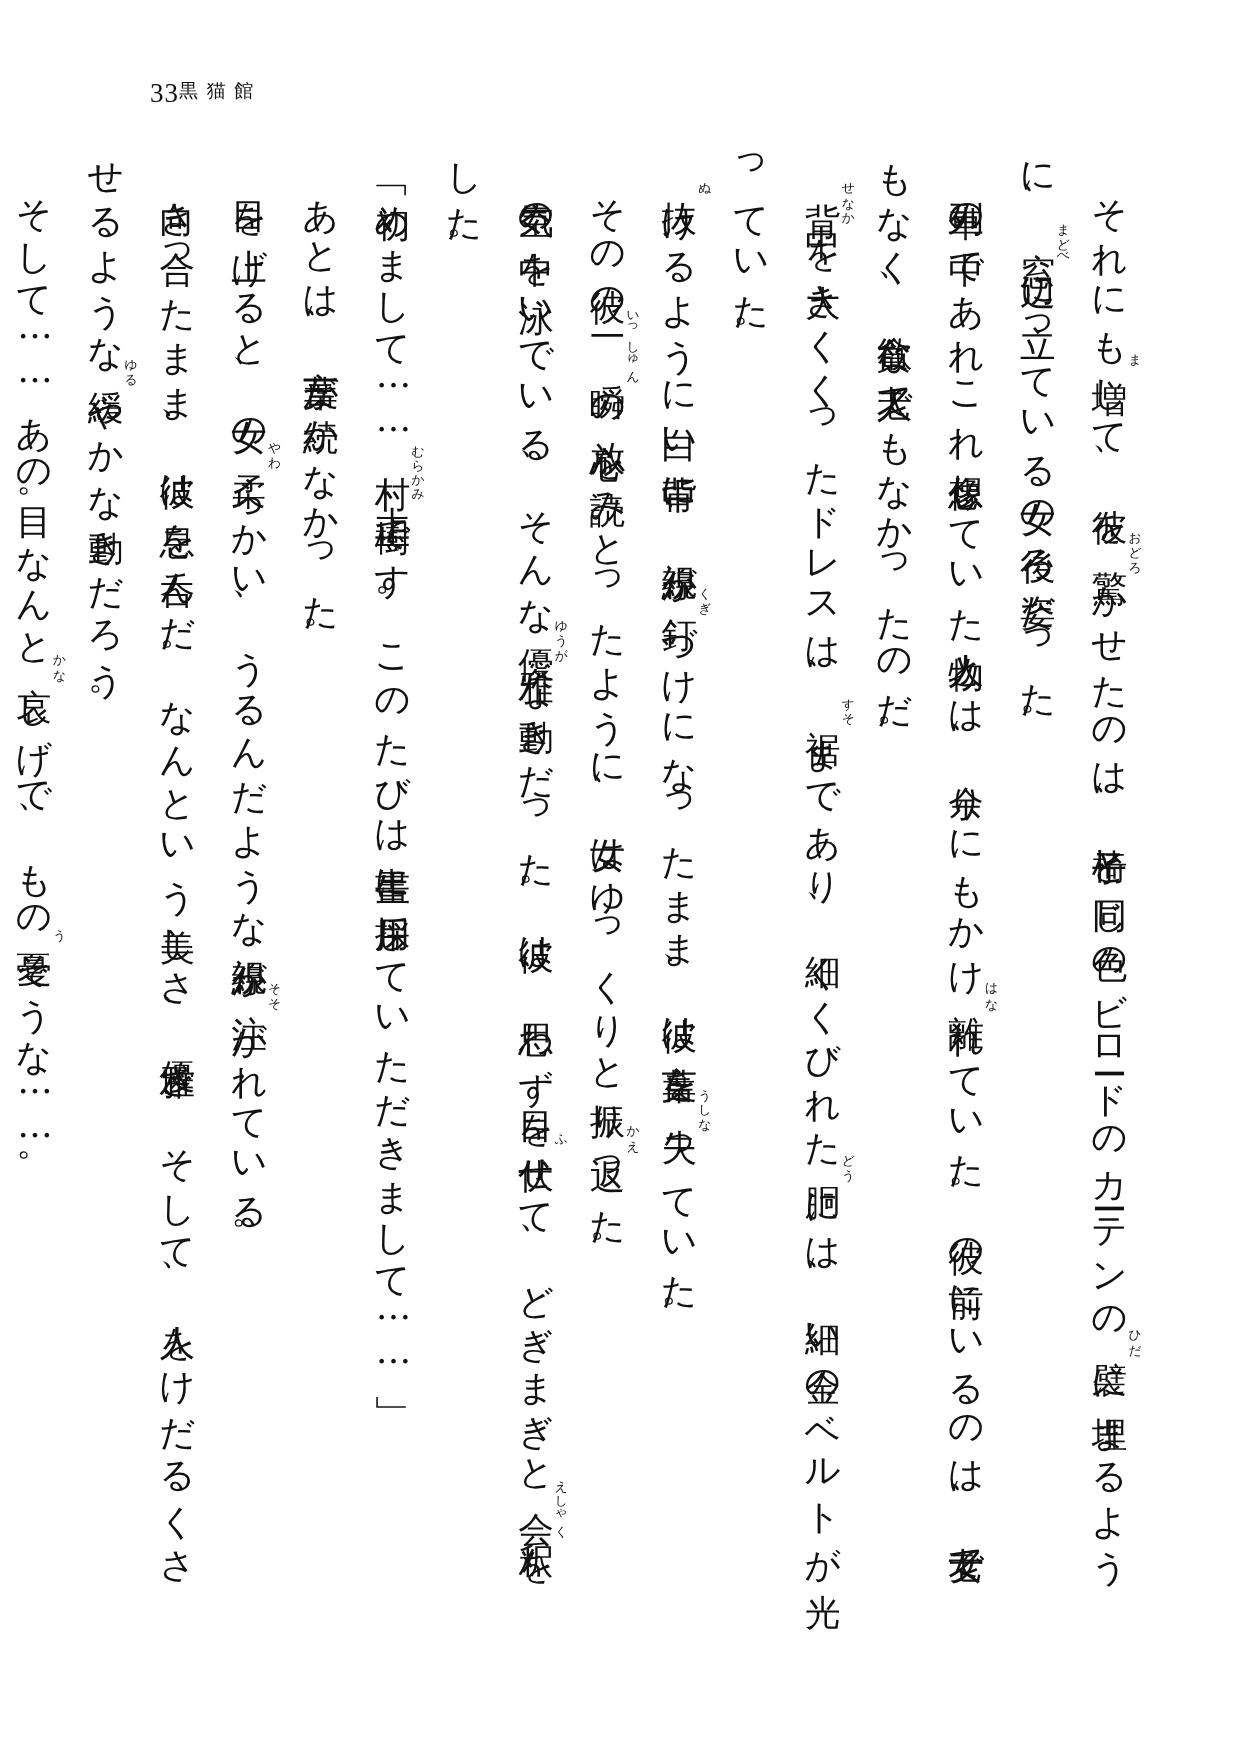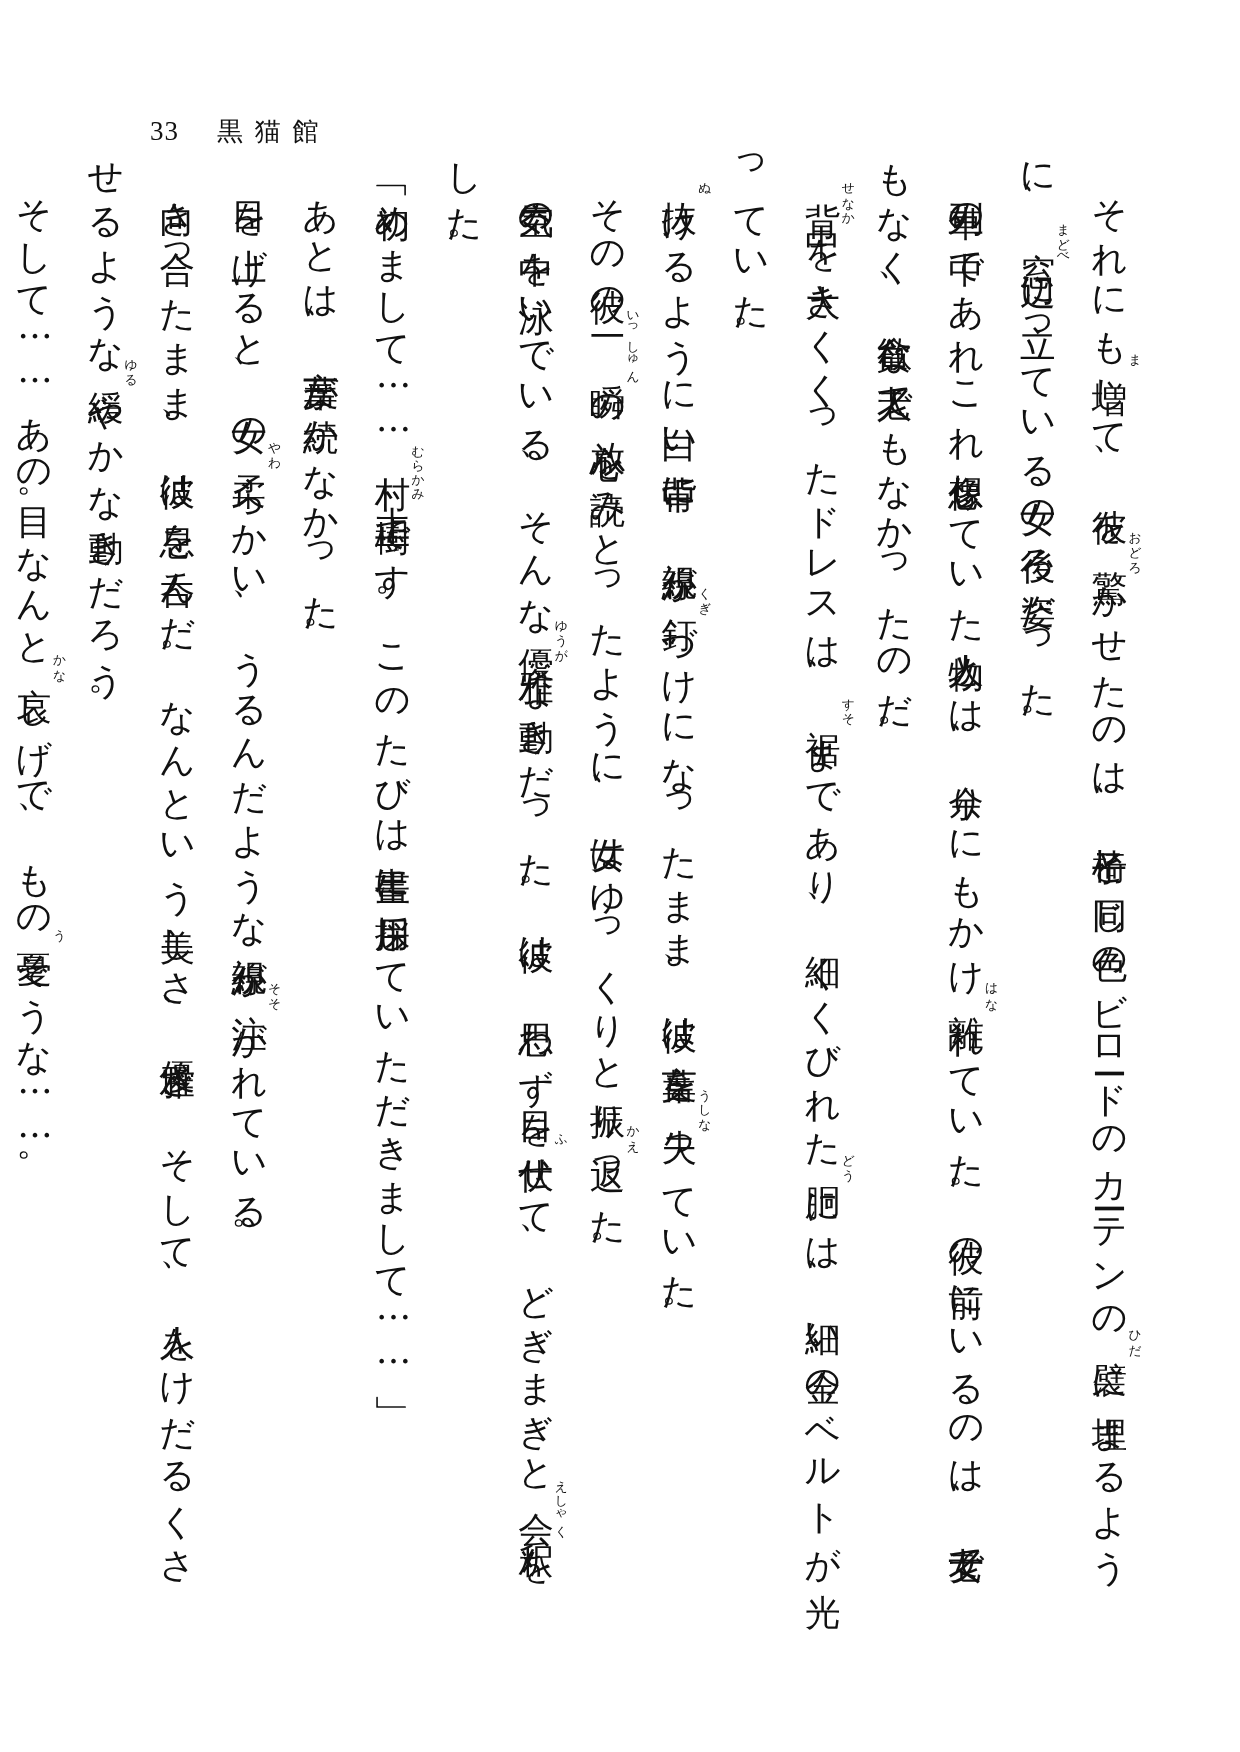--- a/index.html
+++ b/index.html
@@ -18,32 +18,30 @@
   .page {
     position: absolute;
     inset: 0;
   }
   
   .header {
     position: absolute;
     top: 78px;
     left: 150px;
     display: flex;
-    align-items: center;
-    gap: 38px;
+    align-items: flex-start;
     font-size: 26px;
     letter-spacing: 0.04em;
-    margin-top: 36px;
   }
   .header .folio {
     font-family: "Liberation Serif", serif;
     font-size: 27px;
   }
   .header .chaptitle {
-    font-size: 26px;
+    font-size: 19px;
     letter-spacing: 0.45em;
   }
 
   
   .body-area {
     position: absolute;
     top: 138px;
     left: 96px;
     width: 1050px;
     height: 1430px;

